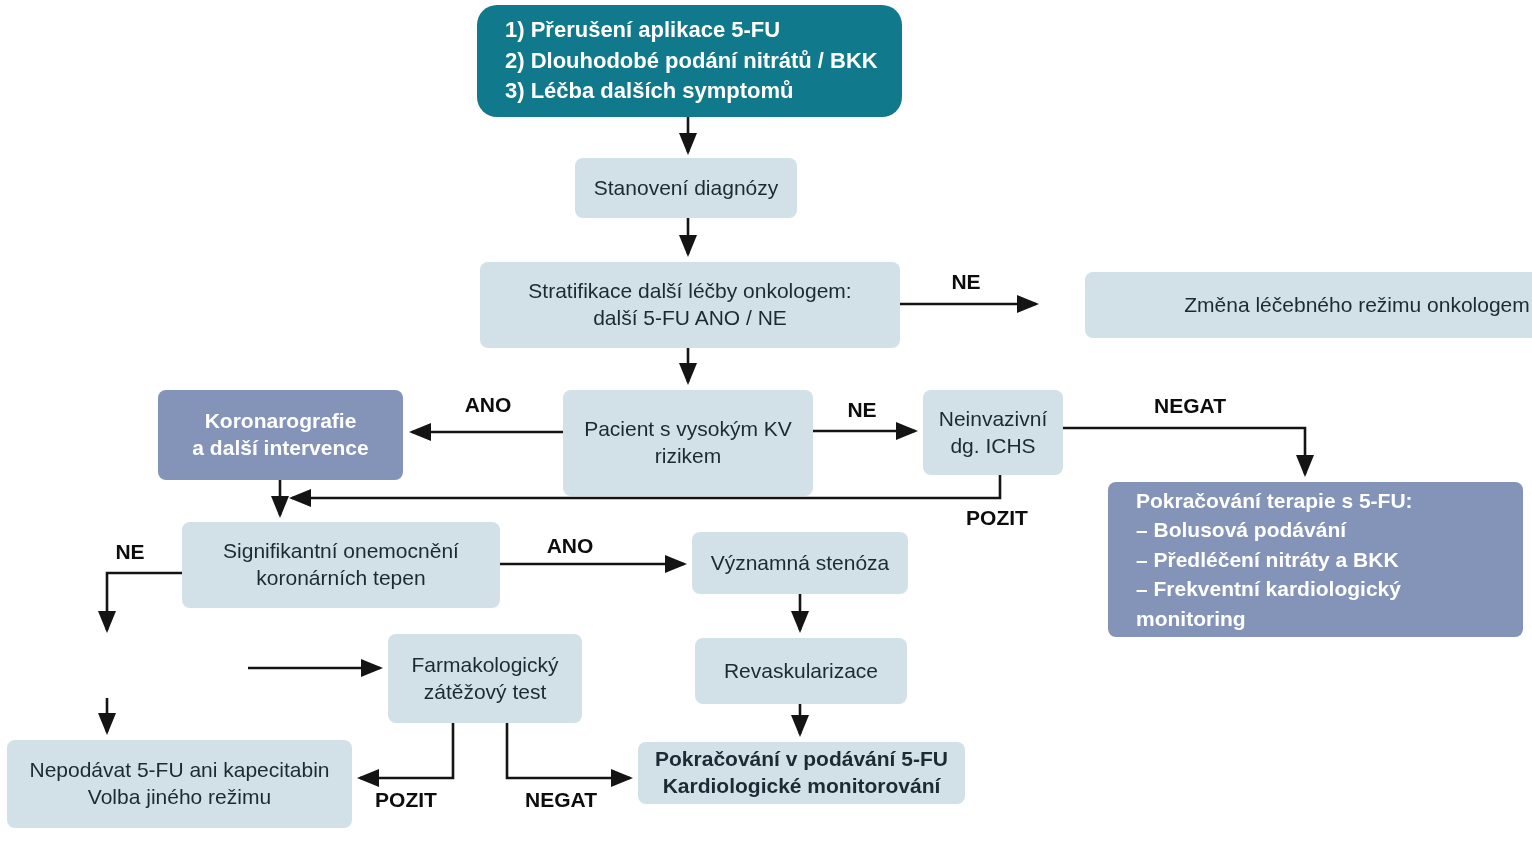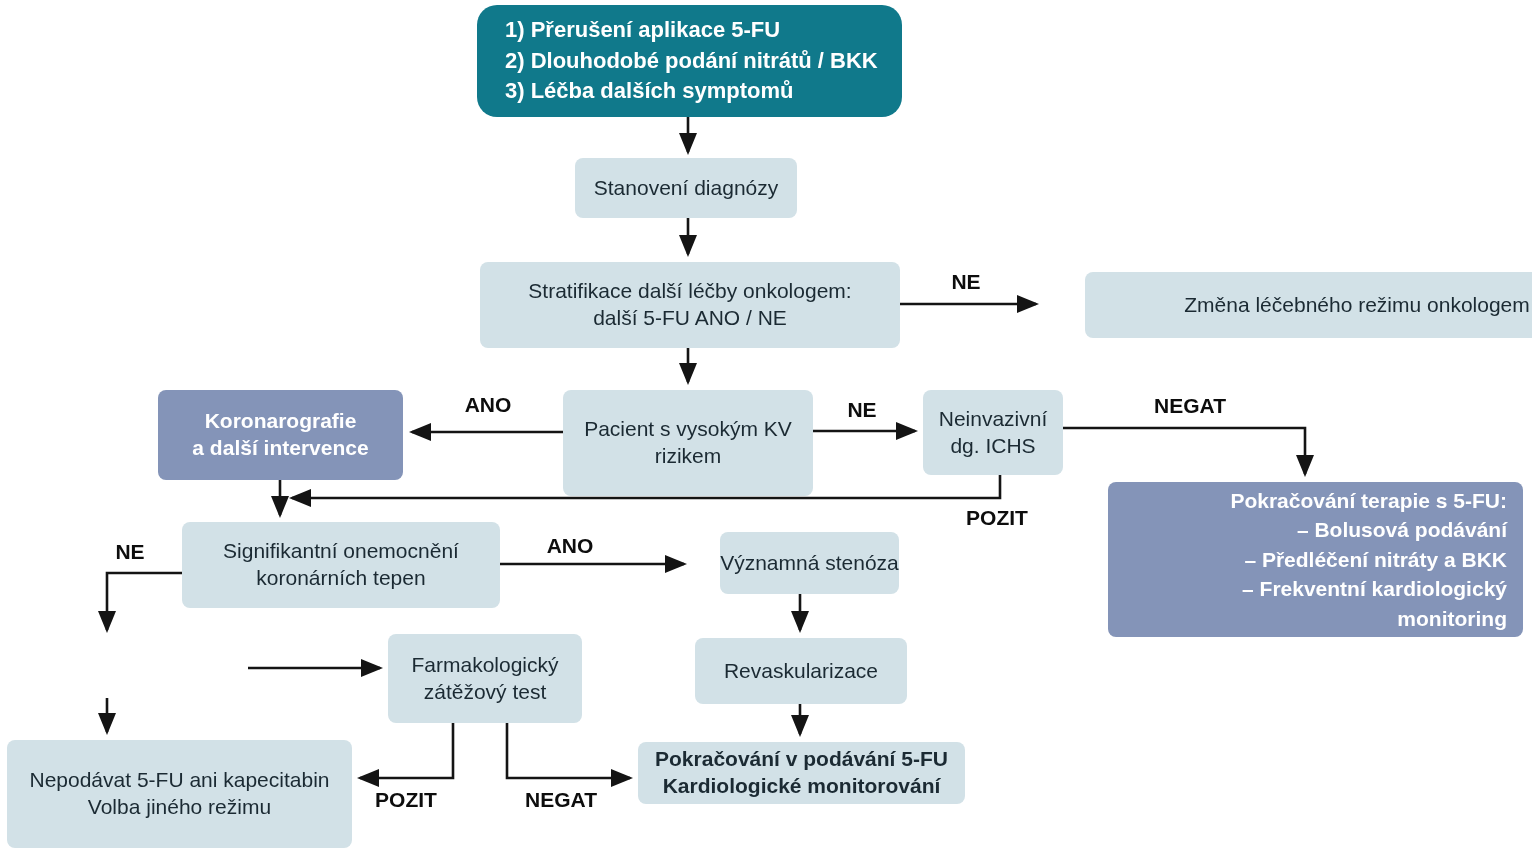--- a/index.html
+++ b/index.html
@@ -21,40 +21,40 @@
     position:absolute;display:flex;align-items:center;justify-content:center;
     text-align:center;white-space:pre-line;border-radius:8px;
     font-size:21px;line-height:1.28;color:var(--text-dark);
     background:var(--light);font-weight:400;box-sizing:border-box;
   }
   .box.teal{
     background:var(--teal);color:#ffffff;font-weight:700;text-align:left;
     justify-content:flex-start;padding:0 18px 0 28px;font-size:22px;line-height:1.4;border-radius:20px;
   }
   .box.slate{background:var(--slate);color:#ffffff;font-weight:700;}
-  .box.slate.left{text-align:right;justify-content:flex-start;padding:0 16px 0 28px;font-size:21px;line-height:1.4;}
+  .box.slate.left{text-align:left;justify-content:flex-start;padding:0 16px 0 28px;font-size:21px;line-height:1.4;}
   .lbl{
     position:absolute;transform:translateX(-50%);font-weight:700;
     font-size:21px;color:#0d0d0d;white-space:nowrap;
   }
   
   #b-interrupt{left:477px;top:5px;width:425px;height:112px;}
   #b-diagnosis{left:575px;top:158px;width:222px;height:60px;}
   #b-stratification{left:480px;top:262px;width:420px;height:86px;}
   #b-regimen-change{left:1045px;top:272px;width:544px;height:66px;margin-left:40px;}
   #b-coronarography{left:158px;top:390px;width:245px;height:90px;}
   #b-high-risk{left:563px;top:390px;width:250px;height:106px;}
   #b-noninvasive{left:923px;top:390px;width:140px;height:85px;}
   #b-continue-therapy{left:1108px;top:482px;width:415px;height:155px;}
   #b-significant-cad{left:182px;top:522px;width:318px;height:86px;}
-  #b-significant-stenosis{left:720px;top:532px;width:179px;height:62px;text-align:right;}
+  #b-significant-stenosis{left:692px;top:532px;width:216px;height:62px;text-align:right;}
   #b-insignificant-stenosis{left:8px;top:638px;width:240px;height:60px;}
   #b-stress-test{left:388px;top:634px;width:194px;height:89px;}
   #b-revascularization{left:695px;top:638px;width:212px;height:66px;}
-  #b-no-5fu{left:7px;top:740px;width:345px;height:108px;}
+  #b-no-5fu{left:7px;top:740px;width:345px;height:88px;}
   #b-continue-monitoring{left:638px;top:742px;width:327px;height:62px;font-weight:bold;}
   
   #l-ne-top{left:966px;top:270px;}
   #l-ano-mid{left:488px;top:393px;}
   #l-ne-mid{left:862px;top:398px;}
   #l-negat-top{left:1190px;top:394px;}
   #l-pozit-mid{left:997px;top:506px;}
   #l-ne-left{left:130px;top:540px;}
   #l-ano-bottom{left:570px;top:534px;}
   #l-pozit-bottom{left:406px;top:788px;}

